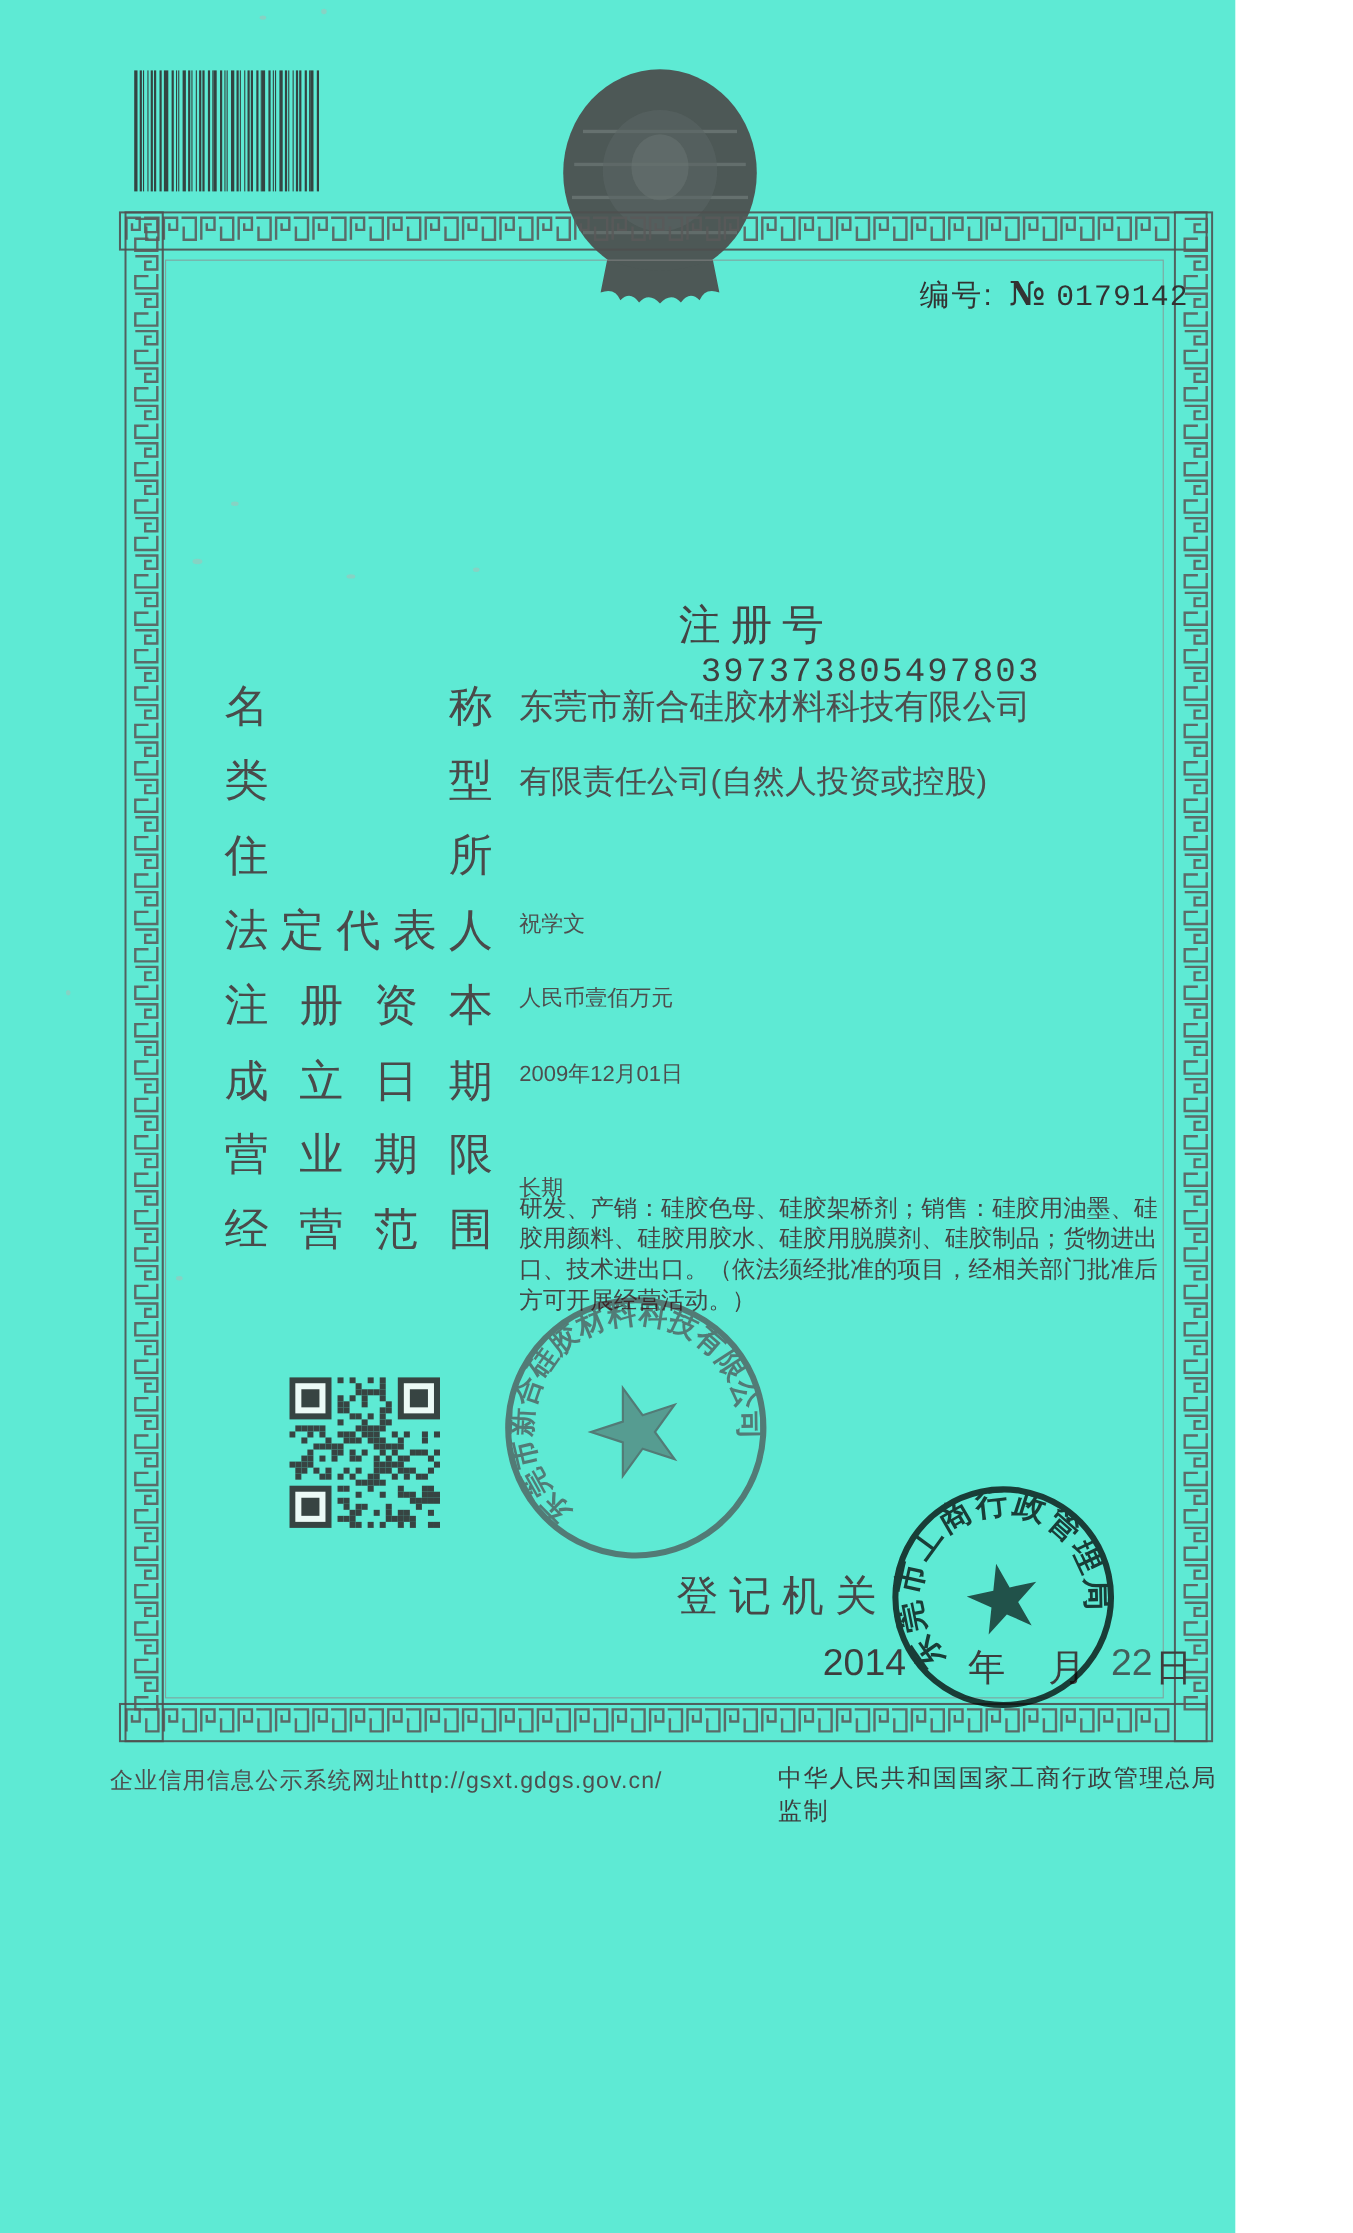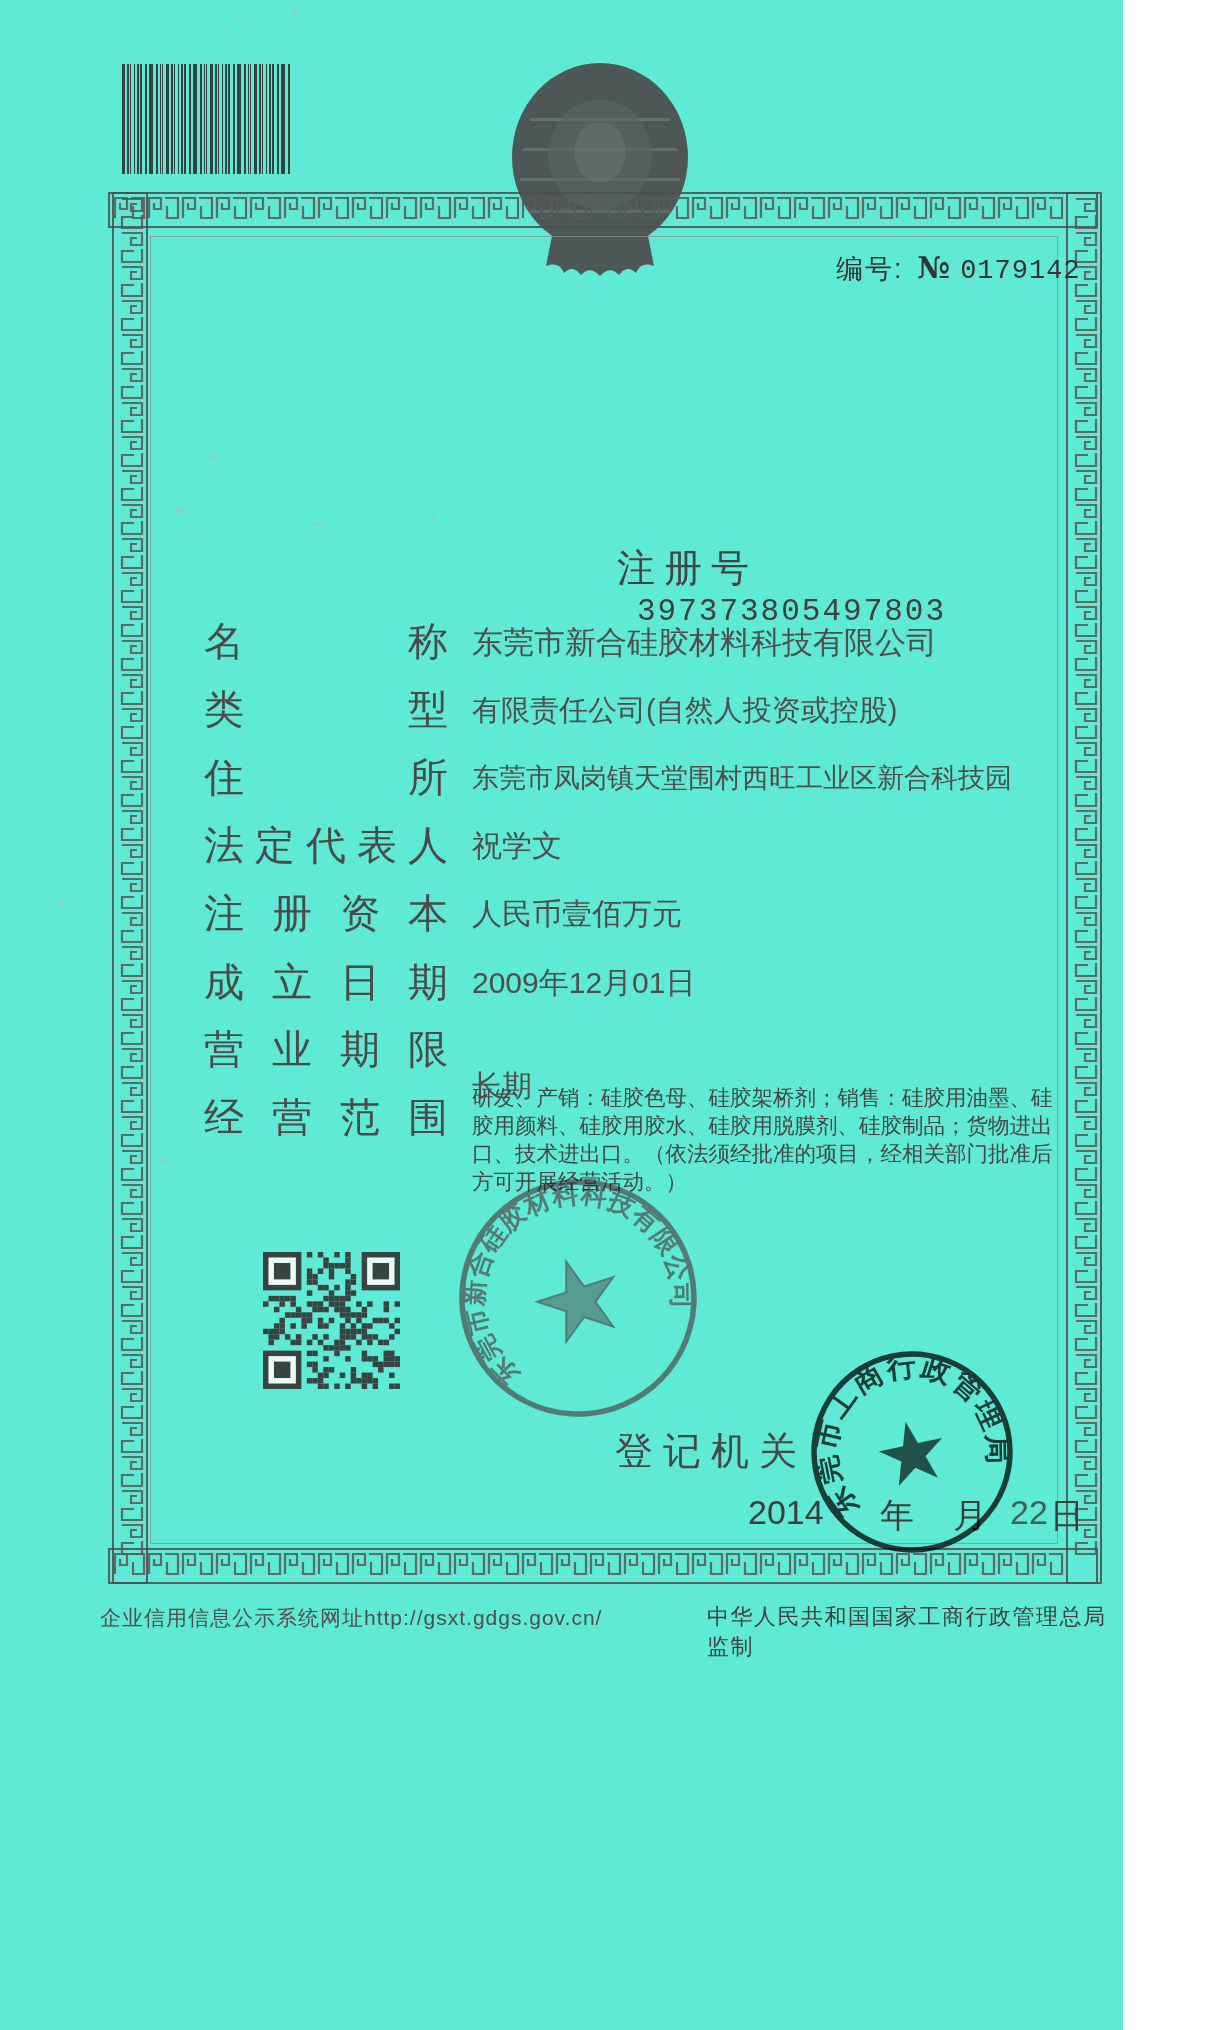--- a/index.html
+++ b/index.html
@@ -22,21 +22,21 @@
   
   #title{position:absolute;left:293px;top:348px;font-size:125px;font-weight:900;color:#272727;
          letter-spacing:40px;white-space:nowrap;filter:blur(.4px);text-shadow:1px 1px 0 rgba(80,80,80,.45);}
   
   #regline{position:absolute;left:617px;top:543px;}
   #regline .rlabel{display:inline-block;width:132px;font-size:38px;color:#444;vertical-align:middle;}
   #regline .rnum{display:inline-block;margin-left:20px;font-size:31px;color:#3f3f3f;letter-spacing:2px;
                  font-family:"Liberation Mono","DejaVu Sans Mono",monospace;vertical-align:middle;}
   
   .flabel{position:absolute;left:204px;width:244px;font-size:40px;color:#4a4a4a;white-space:nowrap;}
-  .fvalue{position:absolute;left:472px;font-size:30px;color:#4e4e4e;white-space:nowrap;}
+  .fvalue{position:absolute;left:472px;font-size:20px;color:#4e4e4e;white-space:nowrap;}
   #scope-value{white-space:normal;width:592px;font-size:21.5px;line-height:28px;color:#454545;}
   
   #registry-label{position:absolute;left:615px;top:1426px;width:182px;font-size:38px;color:#474747;}
   #dateline{position:absolute;left:748px;top:1490px;font-size:34px;color:#3d3d3d;white-space:nowrap;}
   #dateline span{position:absolute;top:3px;}
   
   .stamp{position:absolute;mix-blend-mode:multiply;}
   
   #qr{position:absolute;left:263px;top:1252px;opacity:.9;}
   
@@ -149,21 +149,20 @@
   <div class="flabel spread-chars" style="top: 682px; display: flex; justify-content: space-between;">
       <span>类</span>
       <span>型</span>
     </div>
   <div class="fvalue" style="top:691px;font-size:29px">有限责任公司(自然人投资或控股)</div>
 
   <div class="flabel spread-chars" style="top: 750px; display: flex; justify-content: space-between;">
       <span>住</span>
       <span>所</span>
     </div>
-  <div class="fvalue" style="top:760px;font-size:27px">东莞市凤岗镇天堂围村西旺工业区新合科技园</div>
 
   <div class="flabel spread-chars" style="top: 818px; display: flex; justify-content: space-between;">
       <span>法</span>
       <span>定</span>
       <span>代</span>
       <span>表</span>
       <span>人</span>
     </div>
   <div class="fvalue" style="top:826px">祝学文</div>
 

